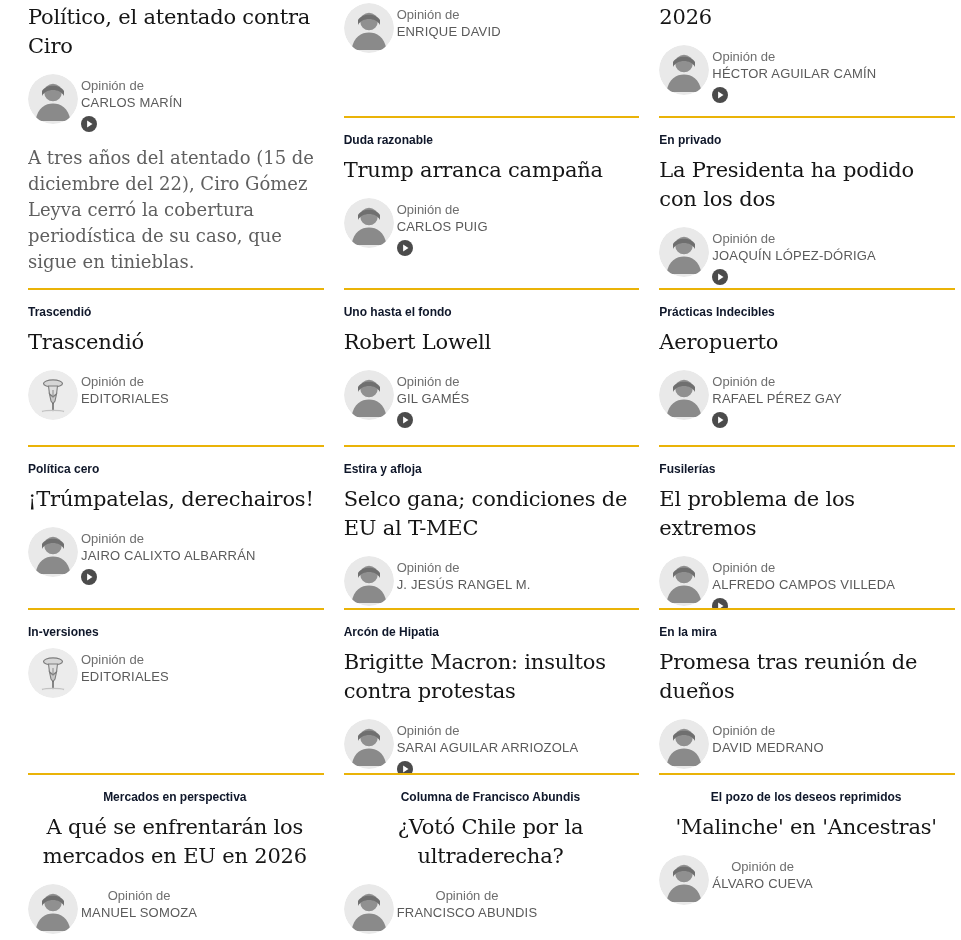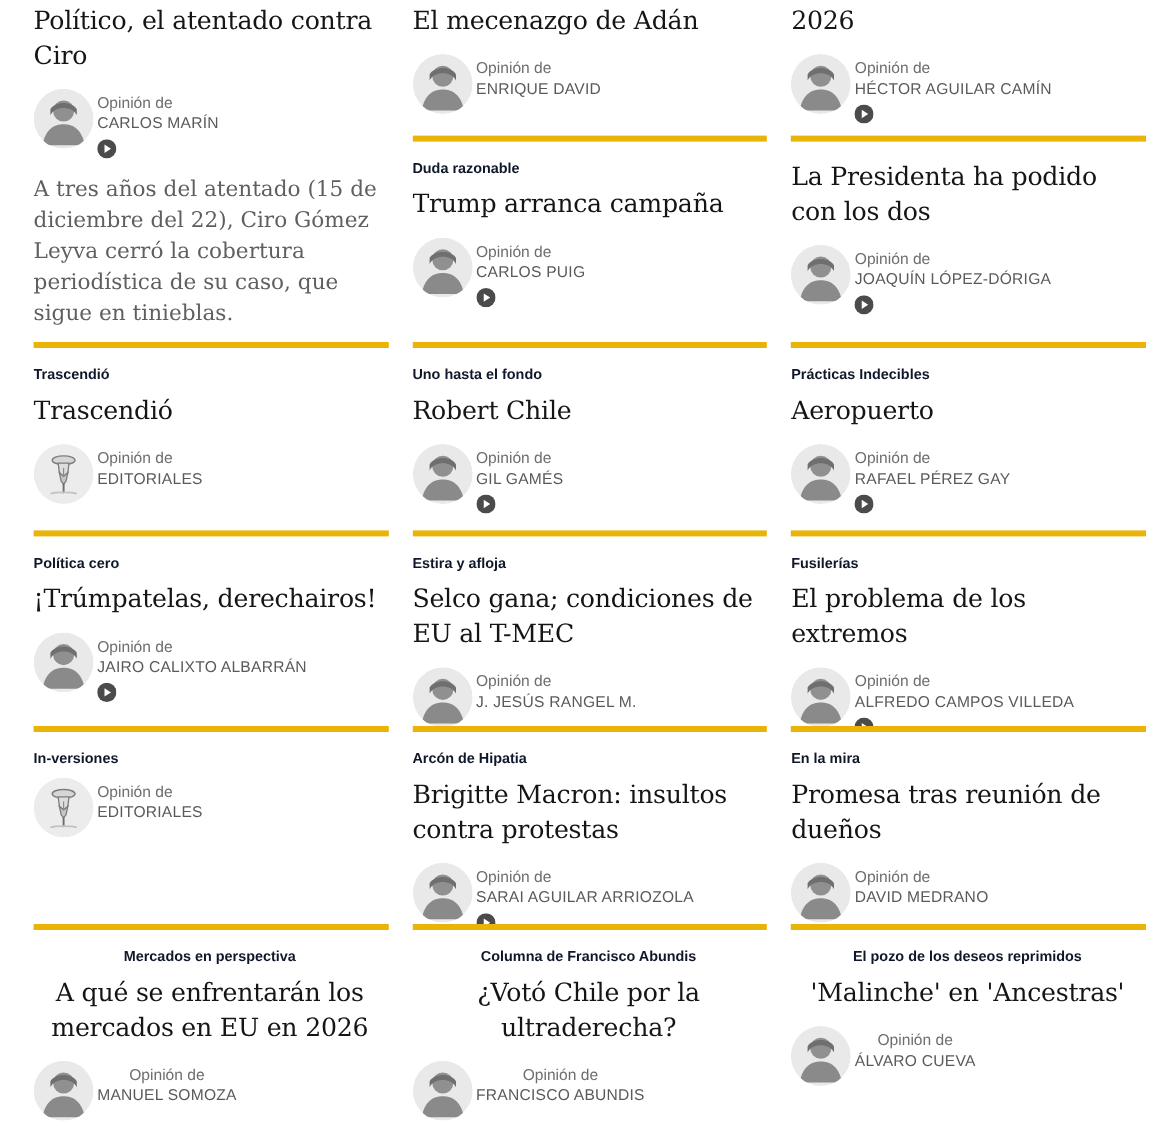--- a/index.html
+++ b/index.html
@@ -14,21 +14,21 @@
     column-gap:20px;
     padding:0 6px 0 28px;
     width:961px;
     box-sizing:border-box;
   }
   .col{display:flex;flex-direction:column;min-width:0;}
   .card{
     box-sizing:border-box;
     padding:15px 2px 0 0;
     overflow:hidden;
-    border-bottom:5px solid #eab308;
+    border-bottom:2px solid #eab308;
     cursor:pointer;
   }
   .col .card:last-child{border-bottom:none;text-align:center;}
   .card.no-kicker{padding-top:3px;}
   
   .col:nth-child(1) .card:nth-child(1){height:290px;}
   .col:nth-child(1) .card:nth-child(2){height:157px;}
   .col:nth-child(1) .card:nth-child(3){height:163px;}
   .col:nth-child(1) .card:nth-child(4){height:165px;}
   .col:nth-child(1) .card:nth-child(5){height:165px;}
@@ -190,21 +190,20 @@
         <span class="author">MANUEL SOMOZA</span>
 
       </div>
     </div>
 
   </article>
     </div>
     <div class="col">
       <article class="card no-kicker">
 
-    <h2 class="title">El mecenazgo de Adán</h2>
     <div class="byline">
       <span class="avatar">
             <svg viewBox="0 0 50 50" xmlns="http://www.w3.org/2000/svg">
     <circle cx="25" cy="25" r="25" fill="#e9e9e9"></circle>
     <circle cx="25" cy="18.5" r="8.8" fill="#909090"></circle>
     <path d="M7.5 47 C9.5 33.5 17.5 29.5 25 29.5 C32.5 29.5 40.5 33.5 42.5 47 Z" fill="#8a8a8a"></path>
     <path d="M14 22 C18 14 32 14 36 22 L36 17 C32 10 18 10 14 17 Z" fill="#6f6f6f"></path>
   </svg>
           </span>
       <div class="byline-text">
@@ -235,21 +234,21 @@
     <circle cx="8" cy="8" r="8" fill="#4b4b4b"></circle>
     <path d="M6.1 4.5 L11.5 8 L6.1 11.5 Z" fill="#ffffff"></path>
   </svg>
             </span>
       </div>
     </div>
 
   </article>
       <article class="card">
     <div class="kicker">Uno hasta el fondo</div>
-    <h2 class="title">Robert Chile</h2>
+    <h2 class="title">Robert Lowell</h2>
     <div class="byline">
       <span class="avatar">
             <svg viewBox="0 0 50 50" xmlns="http://www.w3.org/2000/svg">
     <circle cx="25" cy="25" r="25" fill="#e9e9e9"></circle>
     <circle cx="25" cy="18.5" r="8.8" fill="#909090"></circle>
     <path d="M7.5 47 C9.5 33.5 17.5 29.5 25 29.5 C32.5 29.5 40.5 33.5 42.5 47 Z" fill="#8a8a8a"></path>
     <path d="M14 22 C18 14 32 14 36 22 L36 17 C32 10 18 10 14 17 Z" fill="#6f6f6f"></path>
   </svg>
           </span>
       <div class="byline-text">
@@ -351,20 +350,21 @@
               <svg viewBox="0 0 16 16" xmlns="http://www.w3.org/2000/svg">
     <circle cx="8" cy="8" r="8" fill="#4b4b4b"></circle>
     <path d="M6.1 4.5 L11.5 8 L6.1 11.5 Z" fill="#ffffff"></path>
   </svg>
             </span>
       </div>
     </div>
 
   </article>
       <article class="card">
+    <div class="kicker">En privado</div>
     <h2 class="title">La Presidenta ha podido con los dos</h2>
     <div class="byline">
       <span class="avatar">
             <svg viewBox="0 0 50 50" xmlns="http://www.w3.org/2000/svg">
     <circle cx="25" cy="25" r="25" fill="#e9e9e9"></circle>
     <circle cx="25" cy="18.5" r="8.8" fill="#909090"></circle>
     <path d="M7.5 47 C9.5 33.5 17.5 29.5 25 29.5 C32.5 29.5 40.5 33.5 42.5 47 Z" fill="#8a8a8a"></path>
     <path d="M14 22 C18 14 32 14 36 22 L36 17 C32 10 18 10 14 17 Z" fill="#6f6f6f"></path>
   </svg>
           </span>

